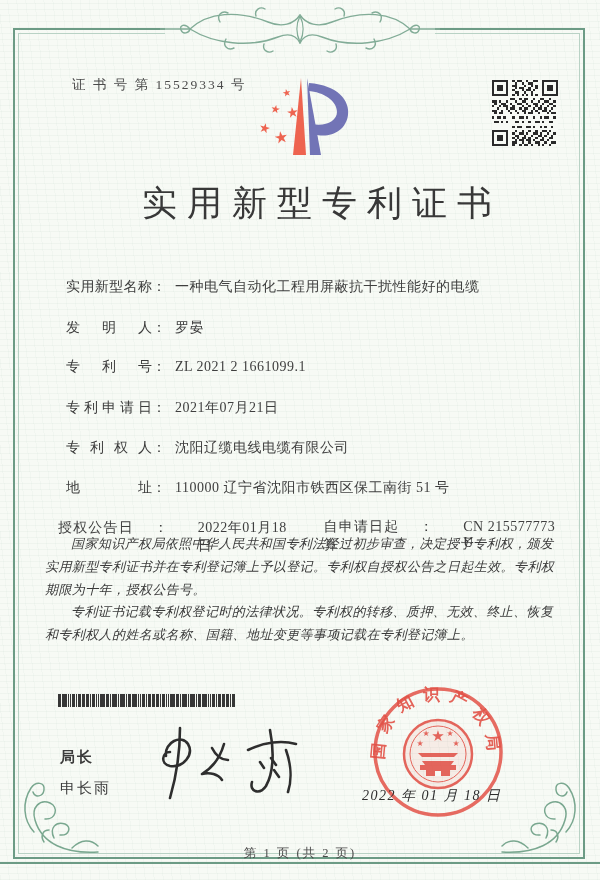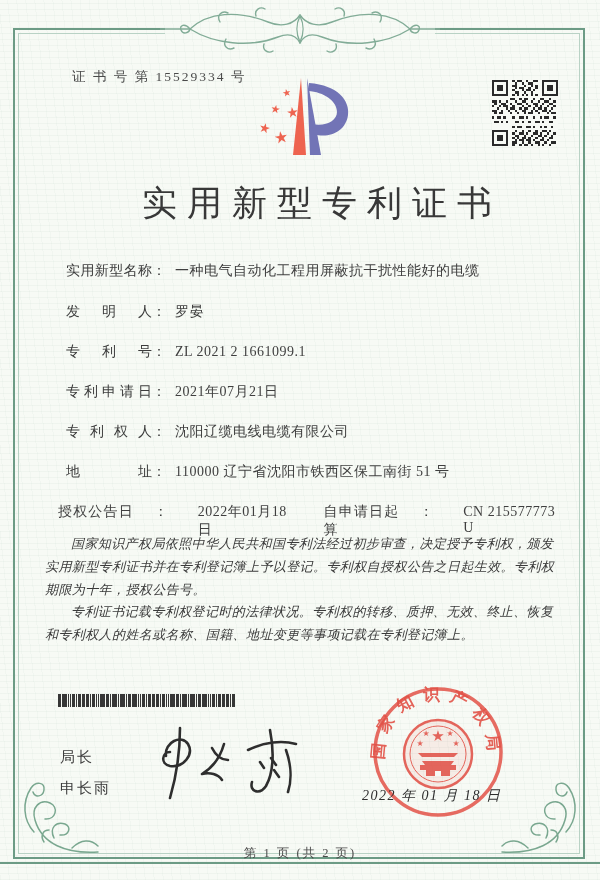--- a/index.html
+++ b/index.html
@@ -11,47 +11,47 @@
   .paper::before { 
     content:""; position:absolute; inset:0; pointer-events:none;
     background-image:
       repeating-linear-gradient(0deg, rgba(130,170,150,.07) 0 1px, transparent 1px 6px),
       repeating-linear-gradient(84deg, rgba(130,170,150,.05) 0 1px, transparent 1px 9px);
   }
   
   .fl { position:absolute; background:#6c9b85; }
   .fl2 { position:absolute; background:#b9d2c5; }
   
-  .cert-no { position:absolute; left:72px; top:68px; font-size:13.5px; letter-spacing:2px; color:#4a4a4a; }
+  .cert-no { position:absolute; left:72px; top:76px; font-size:13.5px; letter-spacing:2px; color:#4a4a4a; }
   .logo { position:absolute; left:250px; top:74px; }
   .qr { position:absolute; left:492px; top:80px; }
   .title { position:absolute; left:0; right:0; top:180px; text-align:center;
            font-size:35px; letter-spacing:10px; color:#383838; font-weight:500;padding-left:44px; }
   
   .frow { position:absolute; left:66px; width:500px; font-size:14px; display:flex; align-items:baseline; }
   .flabel { display:inline-block; width:86px; text-align:justify; text-align-last:justify; color:#3c3c3c; }
   .fcolon { margin-right:9px; }
-  .fvalue { letter-spacing:.5px; }
+  .fvalue { letter-spacing:.5px;margin-top:16px; }
   .grant { position:absolute; left:58px; top:503px; width:500px; font-size:14px; display:flex; }
   .grant .pair { display:flex; align-items:baseline;gap:21px; }
   .grant .pair.right { margin-left:34px; }
   .glabel { display:inline-block; width:84px; text-align:justify; text-align-last:justify; }
   
   .bodytext { position:absolute; left:45px; top:533px; width:512px; font-size:13px;
               line-height:1.75; color:#3a3a3a; font-style:italic; }
   .bodytext p { text-indent:2em; letter-spacing:.4px; }
   
   .barcode { position:absolute; left:58px; top:694px; width:177px; height:13px; opacity:.88;
     background-image:
       repeating-linear-gradient(90deg,#1d1d1d 0 1px,transparent 1px 2px),
       repeating-linear-gradient(90deg,#1d1d1d 0 1px,transparent 1px 5px),
       repeating-linear-gradient(90deg,#1d1d1d 0 2px,transparent 2px 7px);
   }
   
-  .signoff-title { position:absolute; left:60px; top:748px; font-size:15px; letter-spacing:2px; color:#3c3c3c; font-family:"Liberation Sans","DejaVu Sans",sans-serif; }
+  .signoff-title { position:absolute; left:60px; top:748px; font-size:15px; letter-spacing:2px; color:#3c3c3c; font-family:"Liberation Sans","DejaVu Sans",sans-serif;font-weight:bold; }
   .signoff-name  { position:absolute; left:60px; top:779px; font-size:15px; letter-spacing:2px; color:#3c3c3c; font-family:"Liberation Sans","DejaVu Sans",sans-serif; }
   .signature { position:absolute; left:150px; top:722px; }
   
   .seal { position:absolute; left:364px; top:678px; opacity:.92; }
   .seal-date { position:absolute; left:362px; top:787px; font-size:14px; color:#2e2e2e;
                letter-spacing:1.5px; z-index:5; font-weight:500;font-style:italic; }
   
   .footer { position:absolute; left:0; right:0; top:845px; text-align:center;
             font-size:12.5px; letter-spacing:2px; color:#4a4a4a; }
   .orn { position:absolute; }

